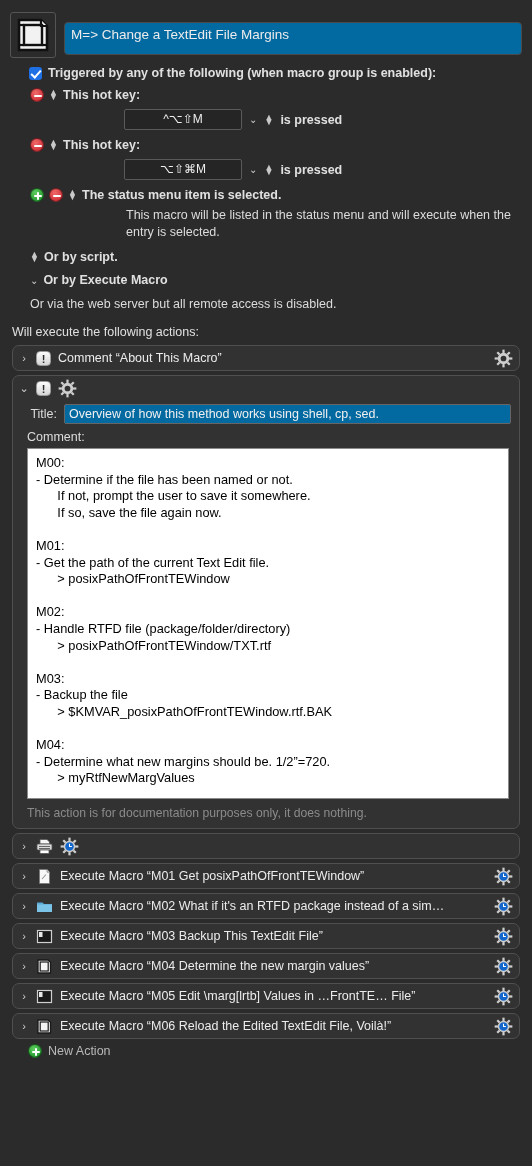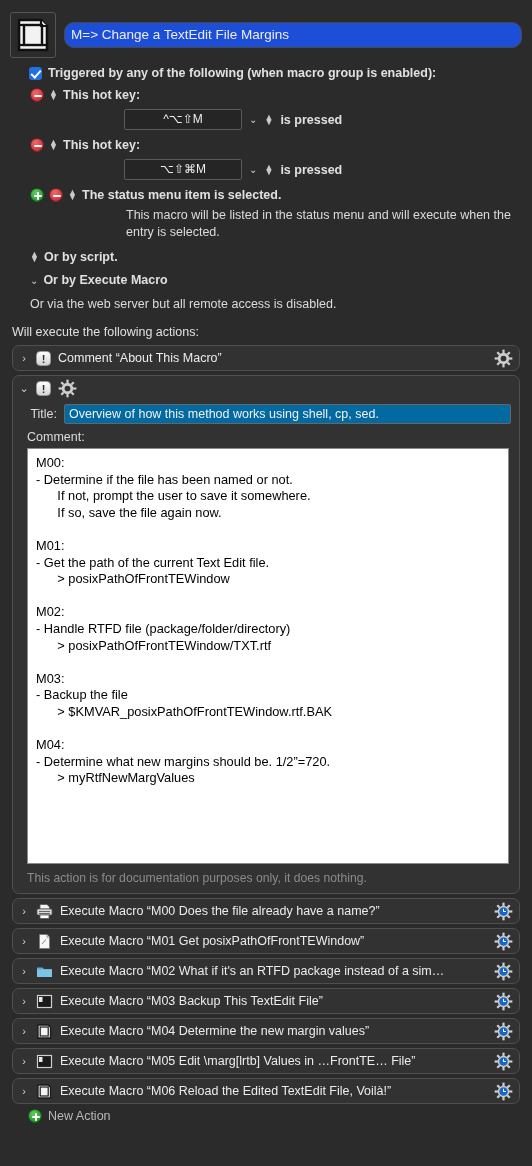--- a/index.html
+++ b/index.html
@@ -23,25 +23,25 @@
   .macro-icon {
     width: 46px; height: 46px;
     border: 1px solid #555;
     border-radius: 3px;
     background: #2b2b2b;
     display: flex; align-items: center; justify-content: center;
     flex: 0 0 auto;
   }
   .name-field {
     flex: 1 1 auto;
-    height: 26px;
+    height: 33px;
     margin-top: 10px;
-    background: #1d4ed8;
+    background: #0369a1;
     border: 1px solid #4a4a4a;
-    border-radius: 10px;
+    border-radius: 4px;
     color: #ececec;
     font-size: 13.5px;
     line-height: 24px;
     padding: 0 6px;
     white-space: nowrap;
     overflow: hidden;
   }
 
   
   .trigger-block { padding: 8px 10px 0 12px; }
@@ -126,21 +126,21 @@
   .title-input {
     flex: 1 1 auto; height: 20px;
     background: #0369a1; border: 1px solid #666; border-radius: 2px;
     font-size: 12.5px; line-height: 18px; color: #f0f0f0; padding: 0 4px;
     white-space: nowrap; overflow: hidden;
   }
   .comment-label { font-size: 12.5px; color: #dcdcdc; margin: 0 0 4px 6px; }
   .comment-box {
     background: #ffffff; color: #000;
     border: 1px solid #8a8a8a;
-    height: 416px;
+    height: 351px;
     margin-left: 6px; margin-right: 2px;
     padding: 6px 8px;
     font-size: 12.8px; line-height: 16.6px;
     white-space: pre-wrap;
     overflow: hidden;
   }
   .doc-note { font-size: 12.2px; color: #8b8b8b; margin: 7px 0 2px 6px; }
 
   
   .mini { width: 17px; height: 15px; flex: 0 0 auto; }
@@ -323,21 +323,20 @@
       <span class="disclose">›</span>
       <span class="mini">
         <svg width="17" height="15" viewBox="0 0 17 15">
           <path d="M4 0.5 H11 L13.5 3 V5 H4 Z" fill="#f5f5f5" stroke="#555" stroke-width=".8"></path>
           <rect x="1" y="5" width="15" height="6" rx="1" fill="#d9d9d9" stroke="#555" stroke-width=".8"></rect>
           <rect x="3" y="7" width="11" height="1" fill="#666"></rect>
           <rect x="3" y="9" width="11" height="1" fill="#666"></rect>
           <rect x="4" y="11" width="9" height="3.5" fill="#fff" stroke="#555" stroke-width=".8"></rect>
         </svg>
       </span>
-      <span class="action-title">Execute Macro “M00 Does the file already have a name?”</span>
       <span class="gear">
         <svg width="19" height="19" viewBox="0 0 24 24">
           <g fill="#cfcfcf">
             <circle cx="12" cy="12" r="7.2"></circle>
             <rect x="10.6" y="0.8" width="2.8" height="4.2"></rect>
               <rect x="10.6" y="19" width="2.8" height="4.2"></rect>
             <rect x="0.8" y="10.6" width="4.2" height="2.8"></rect>
               <rect x="19" y="10.6" width="4.2" height="2.8"></rect>
             <rect x="10.6" y="0.8" width="2.8" height="4.2" transform="rotate(45 12 12)"></rect>
             <rect x="10.6" y="19" width="2.8" height="4.2" transform="rotate(45 12 12)"></rect>

